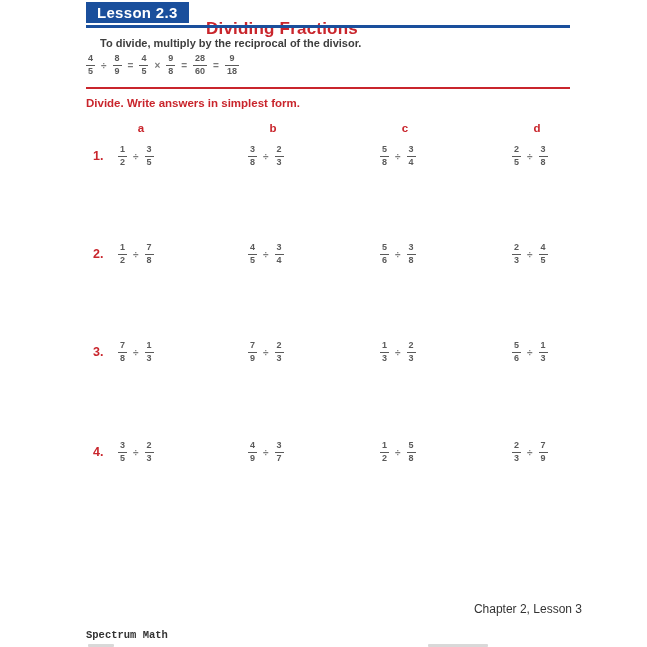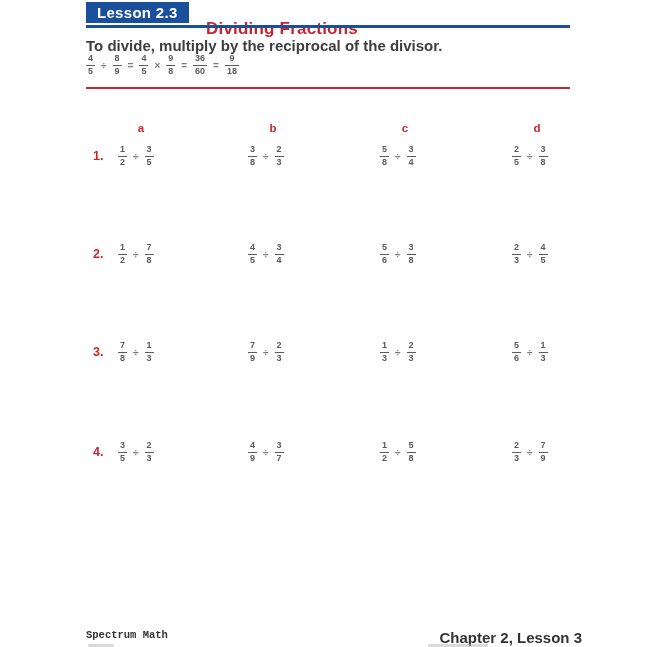--- a/index.html
+++ b/index.html
@@ -12,38 +12,38 @@
     padding:0 11px;background:#1a4f9c;color:#ffffff;font-size:15px;
     font-weight:bold;letter-spacing:.3px;
   }
   .title{
     position:absolute;left:206px;top:2px;color:#c9252c;font-size:17px;
     font-weight:bold;letter-spacing:.2px;margin-top:17px;
   }
   .rule{position:absolute;left:86px;width:484px;}
   .rule.blue{top:25px;height:3px;background:#1a4f9c;}
   .rule.red{top:87px;height:2px;background:#c9252c;}
-  .intro{position:absolute;left:86px;top:37px;color:#3e3e3e;font-size:15px;font-weight:bold;}
+  .intro{position:absolute;left:100px;top:37px;color:#3e3e3e;font-size:11px;font-weight:bold;}
   .example{position:absolute;left:86px;top:54px;display:flex;align-items:center;}
   .instruction{position:absolute;left:86px;top:97px;color:#c9252c;font-size:11.5px;font-weight:bold;}
   .colhead{
     position:absolute;transform:translateX(-50%);color:#c9252c;
     font-size:11.5px;font-weight:bold;
   }
   .rownum{position:absolute;color:#c9252c;font-size:12.5px;font-weight:bold;}
   .expr{position:absolute;display:inline-flex;align-items:center;}
   .frac{
     display:inline-flex;flex-direction:column;align-items:center;
     line-height:1;font-size:9px;color:#5a5a5a;font-weight:bold;
   }
   .frac .n{padding:0 2px 1.5px;}
   .frac .d{border-top:1px solid #5a5a5a;padding:1.5px 2px 0;}
   .op{margin:0 6px;color:#7a7a7a;font-size:10px;font-weight:bold;}
   .footer-left{position:absolute;left:86px;top:629px;color:#333333;font-size:10.5px;font-weight:bold;font-family:Liberation Mono, monospace;}
-  .footer-right{position:absolute;right:77px;top:629px;color:#333333;font-size:15px;font-weight:bold;}
+  .footer-right{position:absolute;right:77px;top:602px;color:#333333;font-size:12px;font-weight:normal;}
   .cutoff{position:absolute;height:3px;background:#b9b9b9;opacity:.55;border-radius:1px;}
   .cutoff.l{left:88px;top:644px;width:26px;}
   .cutoff.r{left:428px;top:644px;width:60px;}
 </style>
 </head>
 <body>
 
 <div class="page">
   <div class="badge">Lesson 2.3</div>
   <div class="title">Dividing Fractions</div>
@@ -64,30 +64,31 @@
         <span class="n">4</span>
         <span class="d">5</span>
       </span>
       <span class="op">×</span>
       <span class="frac">
         <span class="n">9</span>
         <span class="d">8</span>
       </span>
       <span class="op">=</span>
       <span class="frac">
-        <span class="n">36</span>
+        <span class="n">28</span>
         <span class="d">60</span>
       </span>
       <span class="op">=</span>
       <span class="frac">
         <span class="n">9</span>
         <span class="d">18</span>
       </span>
     </div>
   <div class="rule red"></div>
+  <div class="instruction">Divide. Write answers in simplest form.</div>
   <div id="colheads">
       <span class="colhead" style="left: 141px; top: 122px;">a</span>
       <span class="colhead" style="left: 273px; top: 122px;">b</span>
       <span class="colhead" style="left: 405px; top: 122px;">c</span>
       <span class="colhead" style="left: 537px; top: 122px;">d</span>
     </div>
   <div id="rows">
       <span class="rownum" style="left: 93px; top: 149px;">1.</span>
       <span class="expr" style="left: 118px; top: 145px;">
         <span class="frac">

